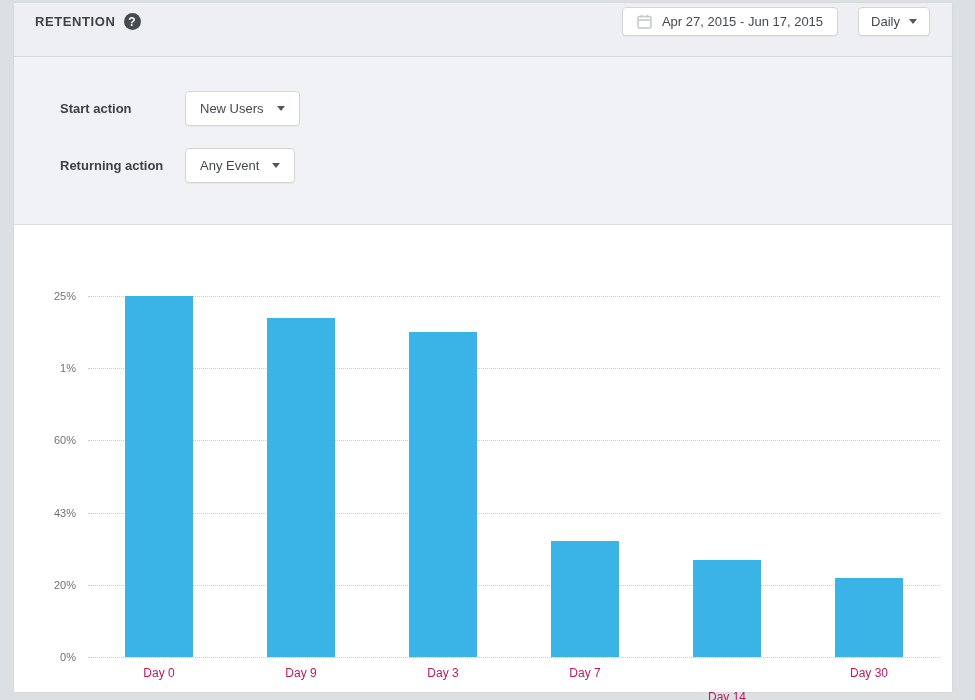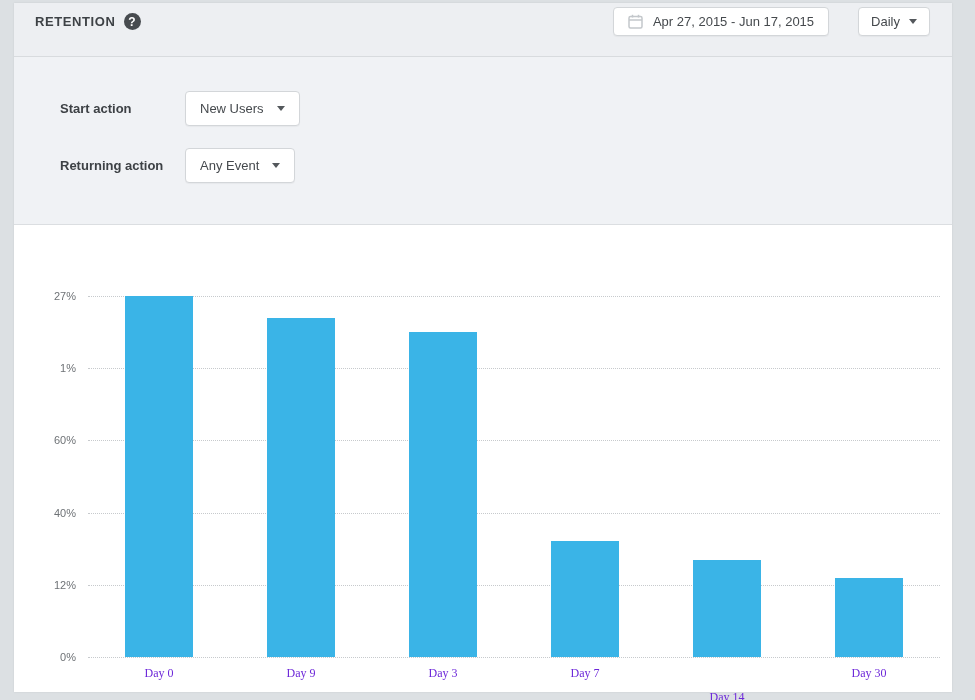--- a/index.html
+++ b/index.html
@@ -44,21 +44,21 @@
     display: inline-flex;
     align-items: center;
     justify-content: center;
     line-height: 1;
     cursor: pointer;
   }
   .hdr-right {
     margin-left: auto;
     display: flex;
     align-items: center;
-    gap: 29px;
+    gap: 20px;
   }
   .btn {
     background: #ffffff;
     border: 1px solid #d3d6d9;
     border-radius: 4px;
     box-shadow: 0 1px 1px rgba(0,0,0,0.04);
     color: #45494d;
     font-family: "Liberation Sans", sans-serif;
     font-size: 13px;
     display: inline-flex;
@@ -128,23 +128,22 @@
     position: absolute;
     bottom: 0;
     width: 68px;
     transform: translateX(-50%);
   }
   .xlabel {
     position: absolute;
     top: calc(100% + 9px);
     transform: translateX(-50%);
     font-size: 12px;
-    color: #6d28d9;
+    color: #be185d;
     white-space: nowrap;
-    font-family: Liberation Serif, serif;
   }
 </style>
 </head>
 <body>
 
 <div class="card">
 
   <div class="hdr">
     <div class="title-wrap">
       <span class="title">RETENTION</span>
@@ -184,29 +183,29 @@
         <span class="caret"></span>
       </button>
     </div>
   </div>
 
   <div class="chart-section">
     <div class="plot" id="plot">
         <div class="gridline" style="top: 100%;"></div>
         <div class="ytick" style="top: 100%;">0%</div>
         <div class="gridline" style="top: 80%;"></div>
-        <div class="ytick" style="top: 80%;">12%</div>
+        <div class="ytick" style="top: 80%;">20%</div>
         <div class="gridline" style="top: 60%;"></div>
-        <div class="ytick" style="top: 60%;">40%</div>
+        <div class="ytick" style="top: 60%;">43%</div>
         <div class="gridline" style="top: 40%;"></div>
         <div class="ytick" style="top: 40%;">60%</div>
         <div class="gridline" style="top: 20%;"></div>
         <div class="ytick" style="top: 20%;">1%</div>
         <div class="gridline" style="top: 0%;"></div>
-        <div class="ytick" style="top: 0%;">27%</div>
+        <div class="ytick" style="top: 0%;">25%</div>
         <div class="bar" style="left: 8.33333%; height: 100%; background: rgb(58, 180, 231);"></div>
         <div class="xlabel" style="left: 8.33333%;">Day 0</div>
         <div class="bar" style="left: 25%; height: 94%; background: rgb(58, 180, 231);"></div>
         <div class="xlabel" style="left: 25%;">Day 9</div>
         <div class="bar" style="left: 41.6667%; height: 90%; background: rgb(58, 180, 231);"></div>
         <div class="xlabel" style="left: 41.6667%;">Day 3</div>
         <div class="bar" style="left: 58.3333%; height: 32%; background: rgb(58, 180, 231);"></div>
         <div class="xlabel" style="left: 58.3333%;">Day 7</div>
         <div class="bar" style="left: 75%; height: 27%; background: rgb(58, 180, 231);"></div>
         <div class="xlabel" style="left: 75%; margin-top: 24px;">Day 14</div>

